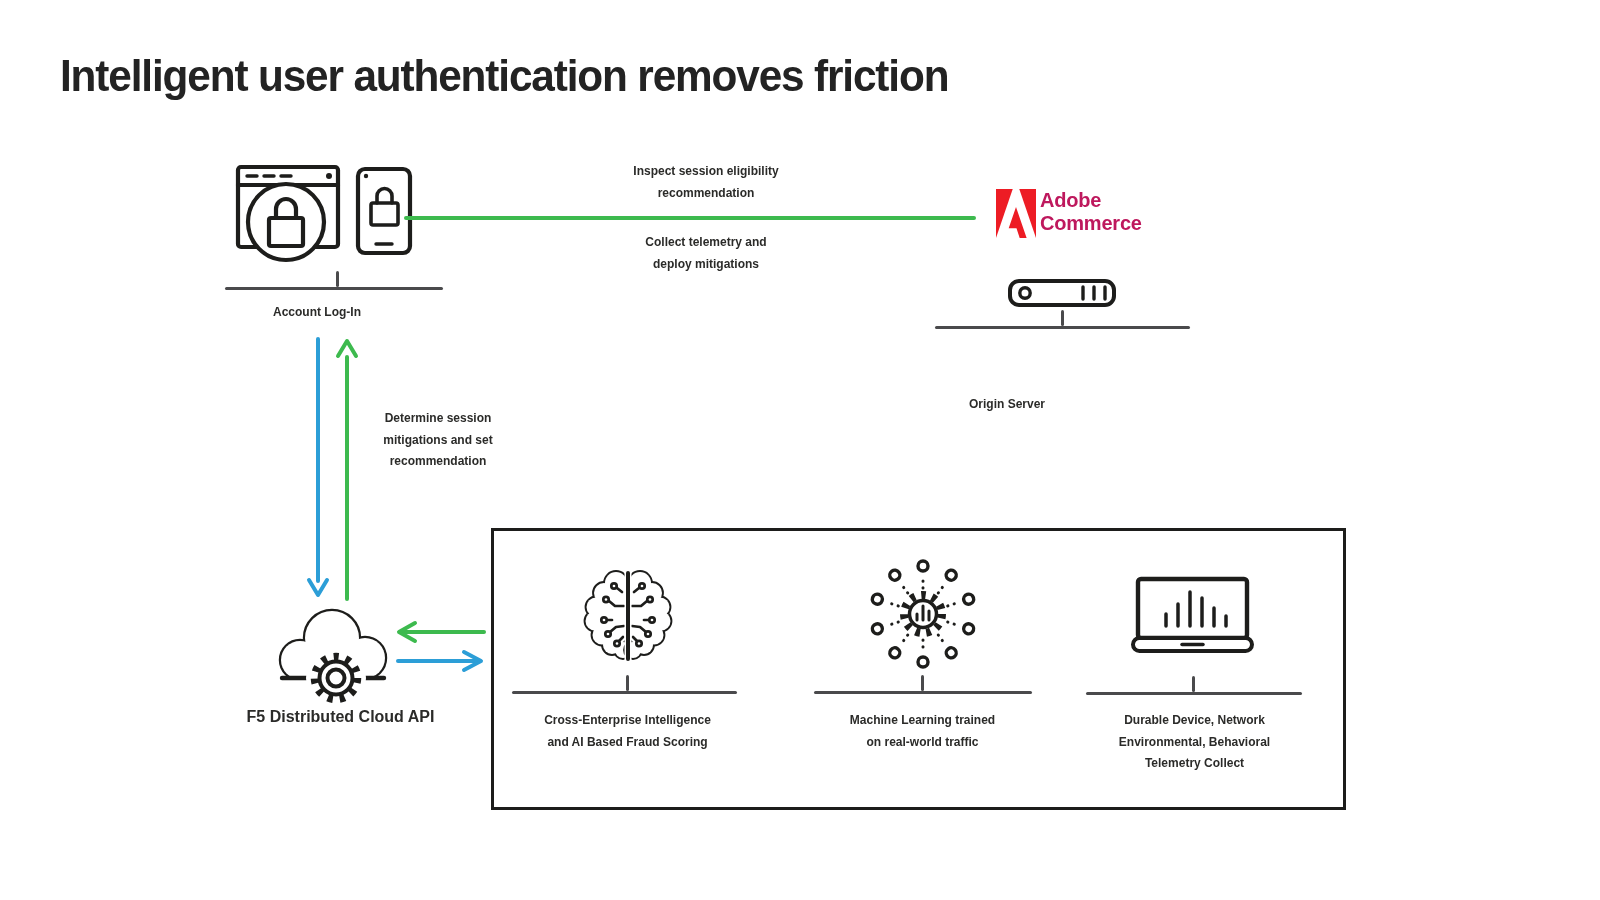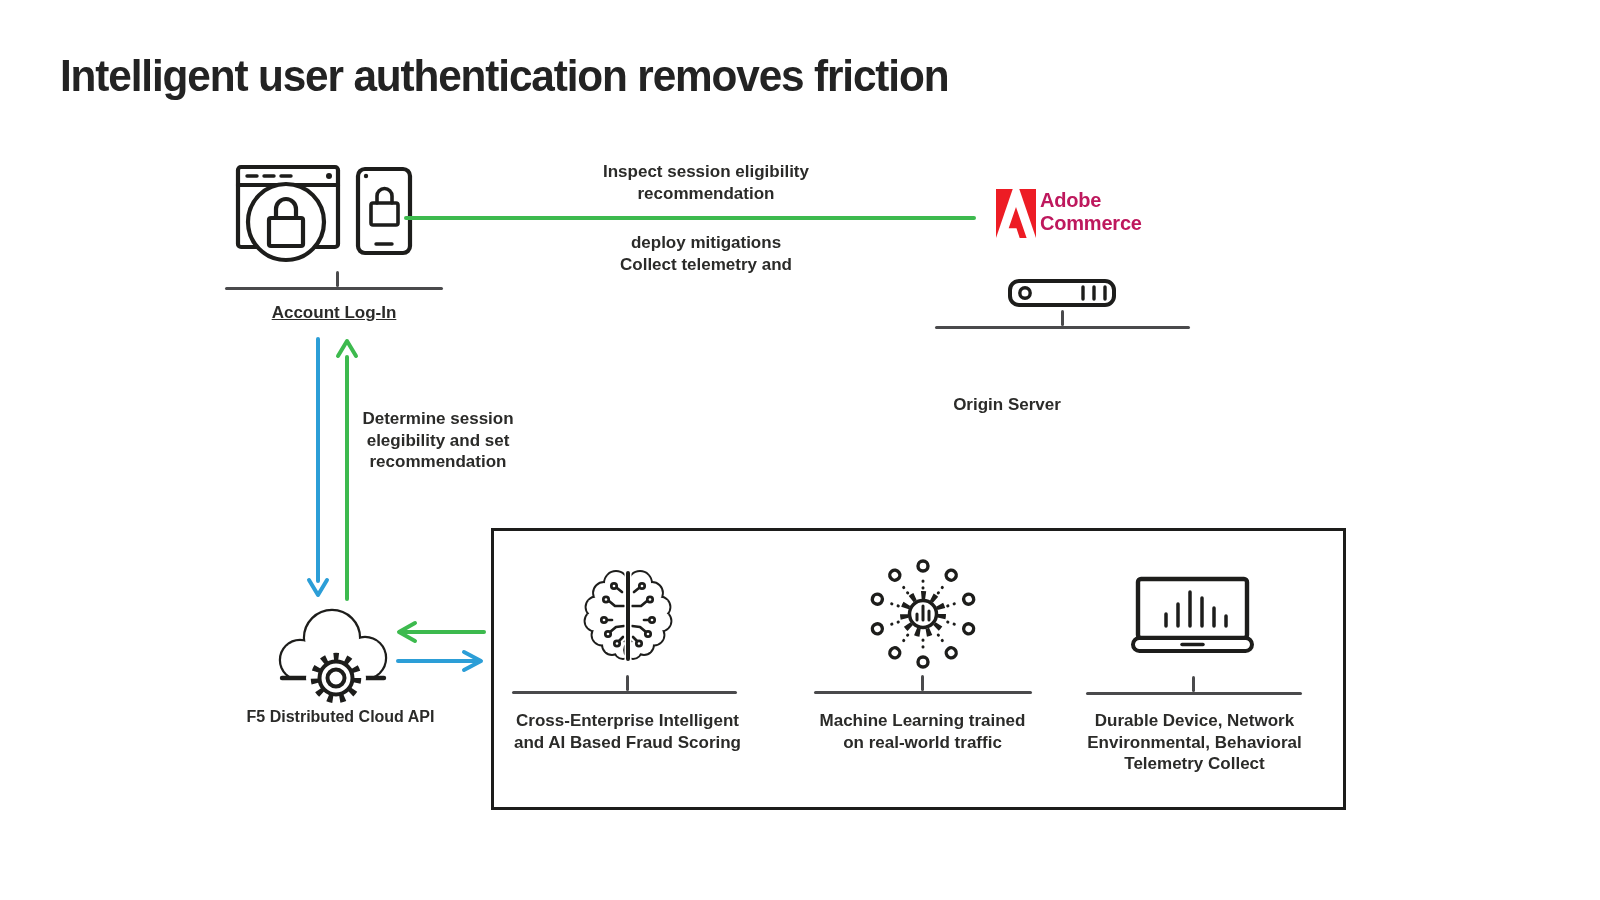--- a/index.html
+++ b/index.html
@@ -1,21 +1,21 @@
 <!DOCTYPE html>
 <html><head>
 <meta charset="utf-8">
 <style>
   html,body{margin:0;padding:0;background:#fff;}
   body{position:relative;width:1600px;height:900px;overflow:hidden;
        font-family:"Liberation Sans","DejaVu Sans",sans-serif;color:#2b2b29;}
   .abs{position:absolute;}
   .title{left:60px;top:50px;font-size:45px;font-weight:700;letter-spacing:-1.2px;
          color:#232323;transform:scaleX(.94);transform-origin:left top;white-space:nowrap;}
-  .lbl{position:absolute;font-weight:700;font-size:17px;line-height:21.5px;
+  .lbl{position:absolute;font-weight:700;font-size:12px;line-height:21.5px;
        text-align:center;color:#2b2b29;}
   .rule{position:absolute;height:3px;background:#4a4a4c;border-radius:2px;}
   .tick{position:absolute;width:3px;height:16px;background:#4a4a4c;border-radius:2px;}
   .greenline{position:absolute;height:3.5px;background:#3DBA4E;border-radius:2px;}
   .bigbox{position:absolute;left:491px;top:528px;width:849px;height:276px;
           border:3px solid #1d1d1b;background:#fff;}
   .adobetext{position:absolute;left:1040px;top:189px;color:#be185d;font-weight:700;
              font-size:20px;line-height:23px;letter-spacing:-.2px;}
   svg{position:absolute;overflow:visible;}
   .ic{stroke:#1d1d1b;fill:none;stroke-linecap:round;stroke-linejoin:round;}
@@ -38,30 +38,30 @@
     <rect x="33" y="55" width="34" height="28" rx="2"></rect>
     <rect x="122" y="6" width="52" height="84" rx="7" fill="#fff"></rect>
     <circle cx="130" cy="13" r="2.2" fill="#1d1d1b" stroke="none"></circle>
     <line x1="140" y1="81" x2="156" y2="81" stroke-width="3.4"></line>
     <path d="M141 40 v-7 a7.5 7.5 0 0 1 15 0 v7" stroke-width="3.6"></path>
     <rect x="135" y="40" width="27" height="22" rx="2" stroke-width="3.6"></rect>
   </g>
 </svg>
 <div class="rule" style="left:225px;top:287px;width:218px;"></div>
 <div class="tick" style="left:336px;top:271px;"></div>
-<div class="lbl" style="left:225px;top:302px;width:218px;text-decoration:underline;">Account Log-In</div>
+<div class="lbl" style="left:208px;top:302px;width:218px;">Account Log-In</div>
 
 <div class="greenline" style="left:404px;top:216px;width:572px;"></div>
 <div class="lbl" style="left:566px;top:161px;width:280px;">
   <div>Inspect session eligibility</div>
   <div>recommendation</div>
 </div>
 <div class="lbl" style="left:566px;top:232px;width:280px;">
+  <div>Collect telemetry and</div>
   <div>deploy mitigations</div>
-  <div>Collect telemetry and</div>
 </div>
 
 <svg class="abs" style="left:996px;top:189px" width="40" height="49" viewBox="0 0 100 100" preserveAspectRatio="none">
   <g fill="#ED1C24">
     <polygon points="0,0 41.8,0 0,100"></polygon>
     <polygon points="58.2,0 100,0 100,100"></polygon>
     <polygon points="50,36.9 76.6,100 59.2,100 51.2,79.9 31.7,79.9"></polygon>
   </g>
 </svg>
 <div class="adobetext">
@@ -91,21 +91,21 @@
   </g>
 </svg>
 <svg class="abs" style="left:335px;top:337px" width="24" height="264" viewBox="0 0 24 264">
   <g stroke="#3DBA4E" stroke-width="4" fill="none" stroke-linecap="round" stroke-linejoin="round">
     <line x1="12" y1="20" x2="12" y2="262"></line>
     <polyline points="3,19 12,4 21,19"></polyline>
   </g>
 </svg>
 <div class="lbl" style="left:356px;top:408px;width:164px;text-align:center;">
   <div>Determine session</div>
-  <div>elegibility and set</div>
+  <div>mitigations and set</div>
   <div>recommendation</div>
 </div>
 
 <svg class="abs" style="left:268px;top:598px" width="125" height="112" viewBox="0 0 125 112">
   <g class="ic" stroke-width="4.4">
     <circle cx="32" cy="62" r="19"></circle>
     <circle cx="64" cy="40" r="27"></circle>
     <circle cx="97" cy="60" r="20"></circle>
     <circle cx="32" cy="62" r="19" fill="#fff" stroke="none"></circle>
     <circle cx="64" cy="40" r="27" fill="#fff" stroke="none"></circle>
@@ -177,21 +177,21 @@
     </g>
   </defs>
   <use href="#bhalf"></use>
   <use href="#bhalf" transform="translate(100 0) scale(-1 1)"></use>
   <rect x="46.5" y="5" width="7" height="90" fill="#fff"></rect>
   <line x1="50" y1="7" x2="50" y2="93" class="ic" stroke-width="4"></line>
 </svg>
 <div class="rule" style="left:512px;top:691px;width:225px;"></div>
 <div class="tick" style="left:626px;top:675px;"></div>
 <div class="lbl" style="left:505px;top:710px;width:245px;">
-  <div>Cross-Enterprise Intelligent</div>
+  <div>Cross-Enterprise Intelligence</div>
   <div>and AI Based Fraud Scoring</div>
 </div>
 
 <svg class="abs" style="left:855px;top:548px" width="136" height="132" viewBox="0 0 136 132">
   <g class="ic">
     <g stroke-width="3" stroke-dasharray="0.2 6.5">
       <line x1="68" y1="40" x2="68" y2="27"></line>
       <line x1="68" y1="40" x2="68" y2="27" transform="rotate(36 68 66)"></line>
       <line x1="68" y1="40" x2="68" y2="27" transform="rotate(72 68 66)"></line>
       <line x1="68" y1="40" x2="68" y2="27" transform="rotate(108 68 66)"></line>

